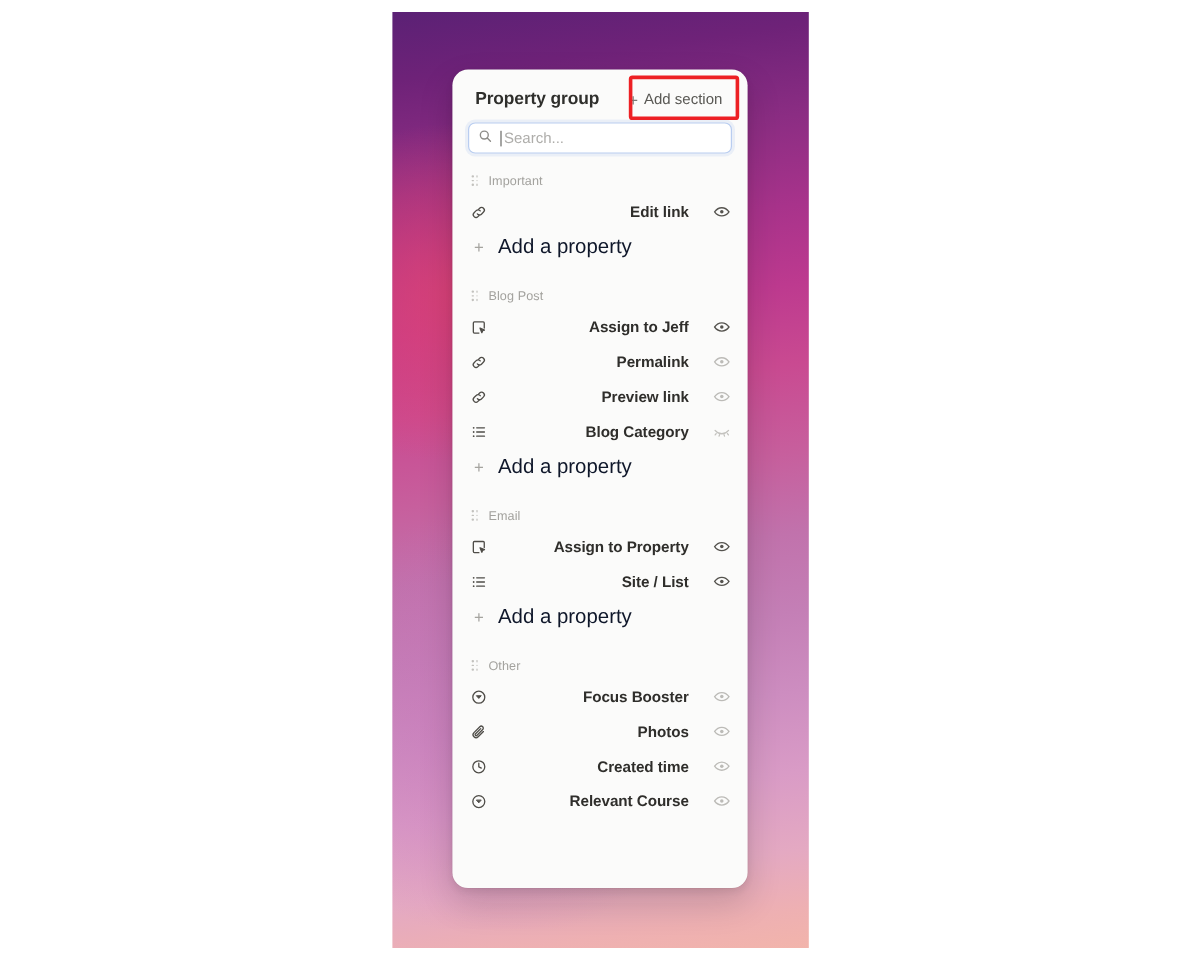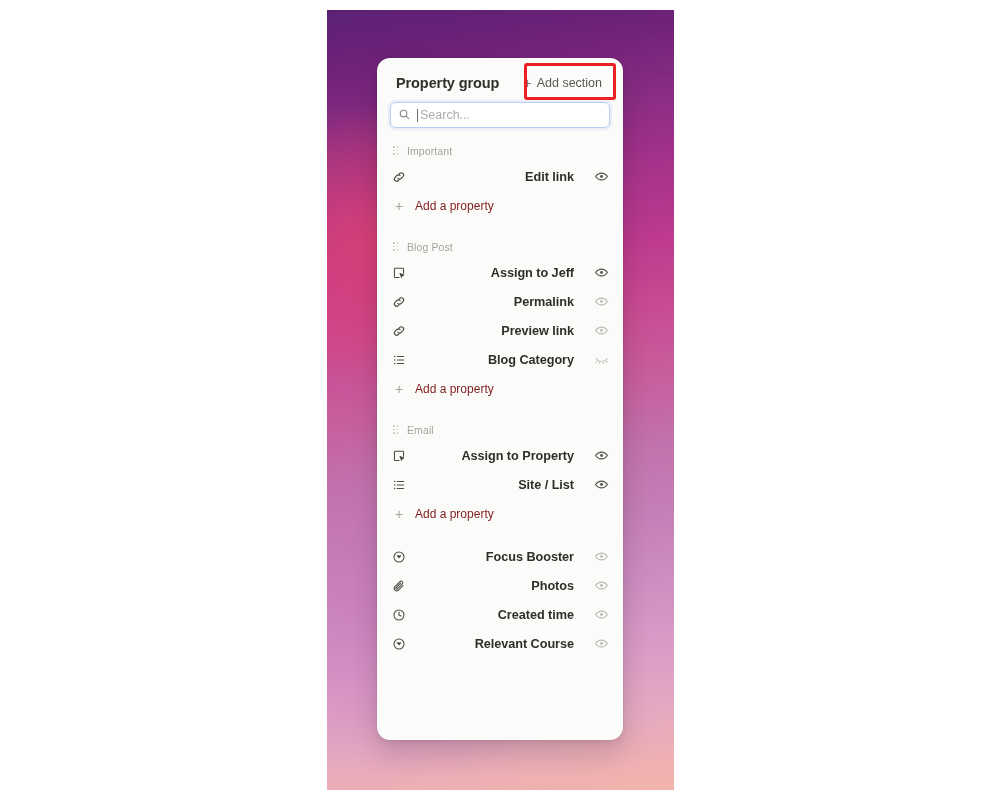--- a/index.html
+++ b/index.html
@@ -240,22 +240,22 @@
     height: 14px;
     flex: 0 0 14px;
     display: flex;
     align-items: center;
     justify-content: center;
     color: #a5a49f;
     font-size: 14px;
     line-height: 1;
   }
   .add-prop-label {
-    font-size: 12px;
-    color: #7f1d1d;
+    font-size: 17px;
+    color: #0f172a;
     font-weight: 400;
   }
 
   .section-gap { height: 12px; }
 
   
   #annot-add-section {
     position: absolute;
     left: 524px;
     top: 63px;
@@ -462,20 +462,31 @@
               </svg>
             </span>
           </div>
           <div class="add-prop-row">
             <span class="add-prop-icon">+</span>
        <span class="add-prop-label">Add a property</span>
           </div>
         </div>
         <div class="section-gap"></div>
         <div class="section">
+          <div class="section-head">
+            <span class="drag-dots">
+       <i></i>
+              <i></i>
+              <i></i>
+              <i></i>
+              <i></i>
+              <i></i>
+     </span>
+     <span class="section-label">Other</span>
+          </div>
           <div class="prop-row">
             <span class="prop-icon">
               <svg width="14" height="14" viewBox="0 0 16 16" fill="none" stroke="currentColor" stroke-width="1.25" stroke-linecap="round" stroke-linejoin="round">
         <circle cx="8" cy="8" r="5.7"></circle>
         <path d="M5.9 6.8l2.1 2.4 2.1-2.4z" fill="currentColor" stroke-width="0.9"></path>
               </svg>
             </span>
        <span class="prop-name">Focus Booster</span>
        <span class="vis-toggle vis-dim">
               <svg width="15" height="15" viewBox="0 0 16 16" fill="none" stroke="currentColor" stroke-width="1.15">

